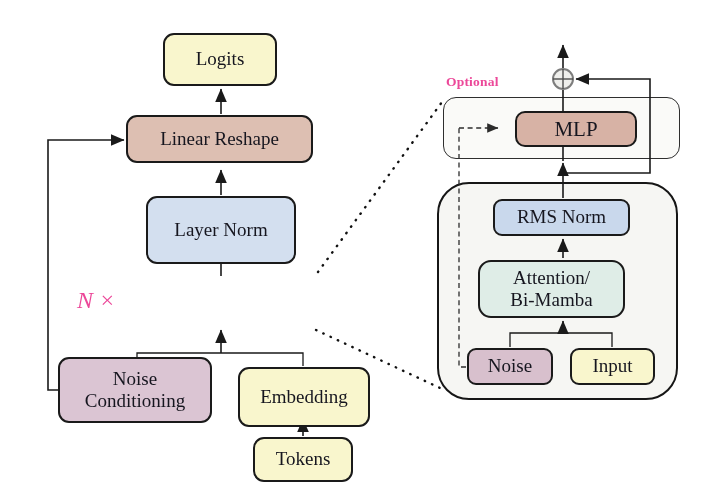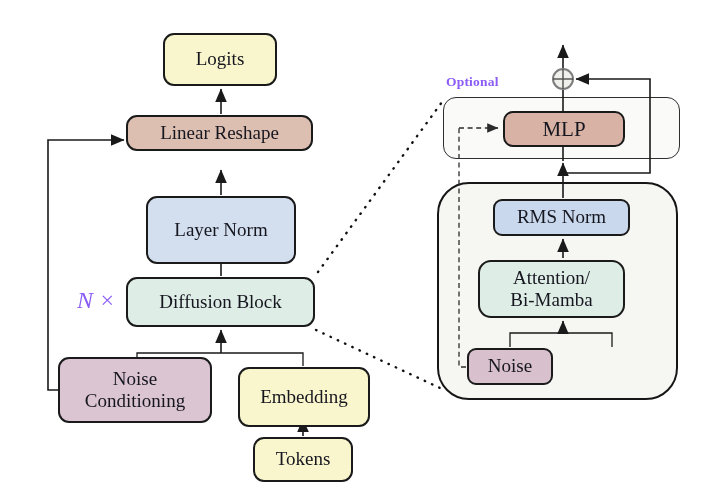--- a/index.html
+++ b/index.html
@@ -16,22 +16,22 @@
   .panel-optional{
     border:1.4px solid #2e2e2e;border-radius:13px;background:#fafaf8;
   }
   .node{
     position:absolute;box-sizing:border-box;z-index:3;
     border:2.2px solid #1a1a1a;border-radius:11px;
     display:flex;align-items:center;justify-content:center;text-align:center;
     font-size:19px;color:#16161f;line-height:1.18;white-space:pre-line;
   }
   .node.small-radius{border-radius:9px;}
-  .node.mlp{font-size:21px;border-width:2.4px;border-radius:10px;}
-  .floating-label{position:absolute;z-index:3;color:#8b5cf6;}
+  .node.mlp{font-size:21px;border-width:2.4px;border-radius:10px;margin-left:12px;}
+  .floating-label{position:absolute;z-index:3;color:#ec4899;}
   .repeat-label{font-style:italic;font-size:24px;}
   .optional-label{font-weight:bold;font-size:13.5px;letter-spacing:.2px;}
 </style>
 </head>
 <body>
 
 <div id="canvas">
 
   <div class="panel panel-optional" style="left:443px;top:97px;width:237px;height:62px;"></div>
   <div class="panel panel-outer" style="left:437px;top:182px;width:241px;height:218px;"></div>
@@ -78,25 +78,24 @@
 
     <g>
       <circle cx="563" cy="79" r="10" fill="#efefec" stroke="#7d7d7d" stroke-width="2"></circle>
       <line x1="553" y1="79" x2="573" y2="79" stroke="#4d4d4d" stroke-width="1.4"></line>
       <line x1="563" y1="69" x2="563" y2="89" stroke="#4d4d4d" stroke-width="1.4"></line>
     </g>
   </svg>
 
   <div class="node" style="left: 163px; top: 33px; width: 114px; height: 53px; background-color: rgb(249, 246, 205);">Logits</div>
 
-  <div class="node" style="left: 126px; top: 115px; width: 187px; height: 36px; background-color: rgb(221, 191, 178);">Linear Reshape</div>
+  <div class="node" style="left: 126px; top: 115px; width: 187px; height: 48px; background-color: rgb(221, 191, 178);">Linear Reshape</div>
 
   <div class="node" style="left: 146px; top: 196px; width: 150px; height: 68px; background-color: rgb(211, 223, 239);">Layer Norm</div>
 
-  <div class="node" style="left: 126px; top: 277px; width: 189px; height: 50px; background-color: rgb(223, 237, 231);">Diffusion Block</div>
 
   <div class="floating-label repeat-label" style="left:70px;top:287px;width:52px;text-align:center;">N ×</div>
 
   <div class="node" style="left: 58px; top: 357px; width: 154px; height: 66px; background-color: rgb(219, 197, 211);">Noise
 Conditioning</div>
 
   <div class="node" style="left: 238px; top: 367px; width: 132px; height: 60px; background-color: rgb(249, 246, 205);">Embedding</div>
 
   <div class="node" style="left: 253px; top: 437px; width: 100px; height: 45px; background-color: rgb(249, 246, 205);">Tokens</div>
 
@@ -104,14 +103,15 @@
 
   <div class="node mlp" style="left: 503px; top: 111px; width: 122px; height: 36px; background-color: rgb(215, 178, 165);">MLP</div>
 
   <div class="node small-radius" style="left: 493px; top: 199px; width: 137px; height: 37px; background-color: rgb(201, 216, 236);">RMS Norm</div>
 
   <div class="node" style="left: 478px; top: 260px; width: 147px; height: 58px; border-radius: 13px; background-color: rgb(223, 237, 231);">Attention/
 Bi-Mamba</div>
 
   <div class="node small-radius" style="left: 467px; top: 348px; width: 86px; height: 37px; background-color: rgb(216, 192, 205);">Noise</div>
 
+  <div class="node small-radius" style="left: 570px; top: 348px; width: 85px; height: 37px; background-color: rgb(249, 246, 205);">Input</div>
 
 </div>
 
 </body></html>

